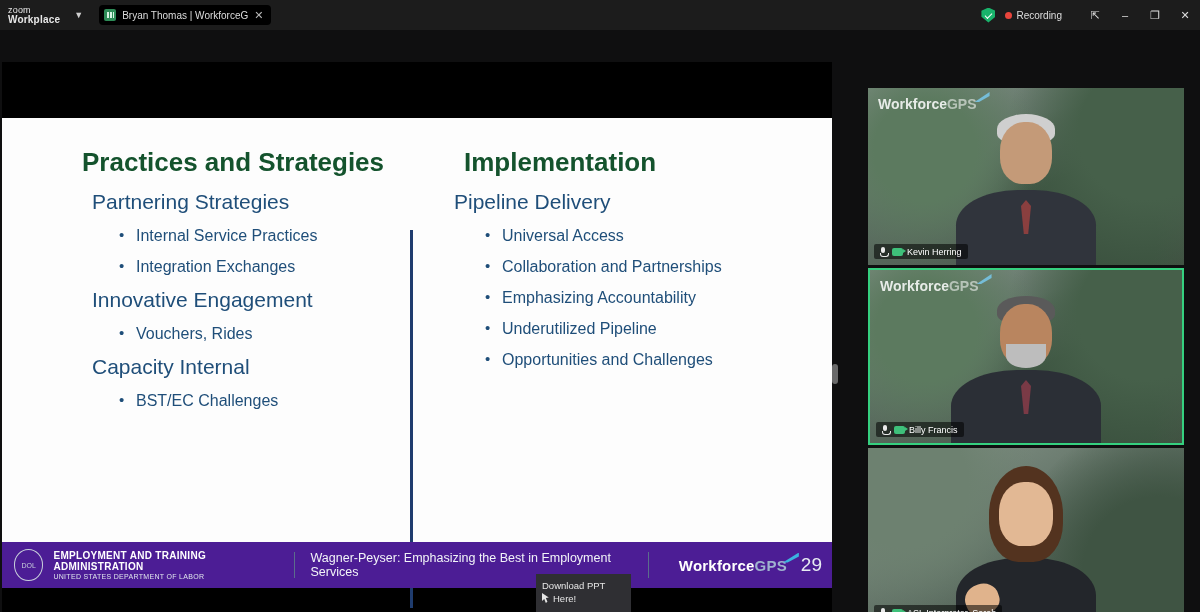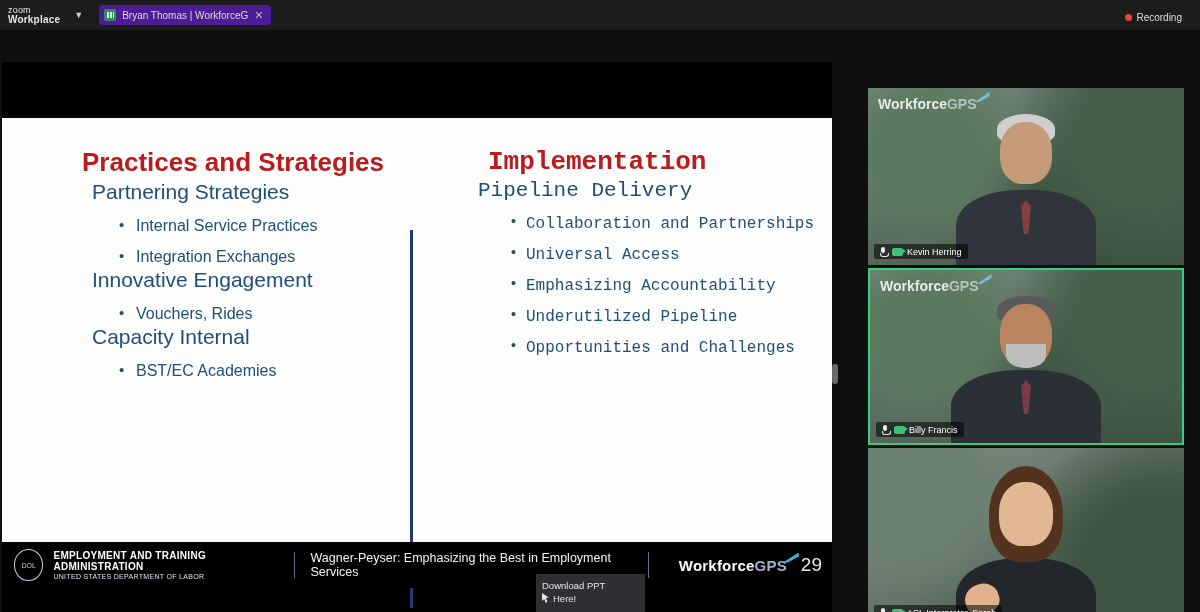--- a/index.html
+++ b/index.html
@@ -32,21 +32,21 @@
   }
   .zoom-logo .l1 { font-weight: 400; font-size: 9px; display: block; }
   .zoom-logo .l2 { font-weight: 700; font-size: 10px; display: block; }
   .caret-btn {
     margin-left: 14px;
     color: #cfcfcf; font-size: 9px;
   }
   .meeting-tab {
     margin-left: 16px;
     height: 20px;
-    background: #4c1d95;
+    background: #000000;
     border-radius: 4px;
     display: flex; align-items: center;
     padding: 0 7px 0 5px;
     gap: 6px;
   }
   .meeting-tab .tab-ico {
     width: 12px; height: 12px;
     background: #2d8c57;
     border-radius: 2px;
     display: flex; align-items: center; justify-content: center;
@@ -56,21 +56,21 @@
     background: repeating-linear-gradient(90deg,#d8f5e4 0 1.5px, transparent 1.5px 3px);
   }
   .meeting-tab .tab-title {
     color: #dcdcdc; font-size: 10px; white-space: nowrap;
   }
   .meeting-tab .tab-close {
     color: #b9b9b9; font-size: 11px; line-height: 11px;
   }
   .tb-right {
     position: absolute; right: 0; top: 0; height: 30px;
-    display: flex; align-items: center; gap: 12px; flex-direction: column;
+    display: flex; align-items: center; gap: 0;
   }
   .shield {
     width: 14px; height: 15px;
     background: #19b36b;
     clip-path: polygon(50% 0, 100% 22%, 100% 62%, 50% 100%, 0 62%, 0 22%);
     position: relative;
     margin-right: 10px;
   }
   .shield:after{
     content:"";
@@ -111,32 +111,32 @@
   .slide-body {
     position: absolute; left: 0; top: 0; right: 0; bottom: 46px;
   }
   .divider {
     position: absolute; left: 408px; top: 112px;
     width: 3px; height: 378px;
     background: #1f3c6e;
   }
   .col { position: absolute; top: 0; }
   .col.left  { left: 58px;  width: 350px; }
-  .col.right { left: 448px; width: 370px; font-family: Liberation Mono, monospace; }
+  .col.right { left: 424px; width: 370px; }
   .h1 {
-    color: #b91c1c;
+    color: #14532d;
     font-size: 26px; font-weight: 700;
     margin-top: 29px;
   }
   .col.left .h1  { margin-left: 22px; }
   .col.right .h1 { margin-left: 38px; }
   .h2 {
     color: #1f4e79;
     font-size: 21px;
-    margin-top: 2px;
+    margin-top: 12px;
     margin-left: 32px;
   }
   .col.right .h2 { margin-left: 28px; }
   ul.bullets { list-style: none; margin-top: 10px; }
   ul.bullets li {
     color: #1f4e79;
     font-size: 16px;
     margin-left: 76px;
     margin-top: 13px;
     position: relative;
@@ -159,21 +159,21 @@
     display: inline-block; width: 15px; height: 15px; border-radius: 50%;
     background: #e2623b; color: #fff; font-size: 10px; line-height: 15px;
     text-align: center; font-weight: 700;
   }
   .az-sub { font-size: 7.5px; color: #26406b; margin-top: 1px; }
   .az-fine { font-size: 5px; color: #5a6a85; margin-top: 3px; }
 
   
   .slide-footer {
     position: absolute; left: 0; bottom: 0; width: 830px; height: 46px;
-    background: #000000;
+    background: #4c1d95;
     display: flex; align-items: center;
     color: #fff;
   }
   .seal {
     width: 32px; height: 32px; margin-left: 12px;
     border: 1.5px solid #c8cfdb; border-radius: 50%;
     display: flex; align-items: center; justify-content: center;
     font-size: 7px; color: #c8cfdb; text-align: center; line-height: 7px;
   }
   .dol {
@@ -200,21 +200,21 @@
   
   .share-handle {
     position: absolute; left: 832px; top: 334px;
     width: 6px; height: 20px;
     background: #6a6a6a; border-radius: 3px;
   }
 
   
   .dl-ppt {
     position: absolute; left: 536px; bottom: 0;
-    width: 109px; height: 38px;
+    width: 95px; height: 38px;
     background: #2f2f33;
     color: #e6e6e6;
     font-size: 9.5px;
     padding: 5px 6px;
     line-height: 13px;
   }
   .dl-ppt .cursor {
     display: inline-block; width: 8px; height: 10px; margin-right: 3px;
     background: #e6e6e6;
     clip-path: polygon(0 0, 0 80%, 28% 60%, 48% 100%, 68% 88%, 48% 50%, 85% 45%);
@@ -371,31 +371,31 @@
               <li>Integration Exchanges</li>
             </ul>
 
             <div class="h2">Innovative Engagement</div>
             <ul class="bullets">
               <li>Vouchers, Rides</li>
             </ul>
 
             <div class="h2">Capacity Internal</div>
             <ul class="bullets">
-              <li>BST/EC Academies</li>
+              <li>BST/EC Challenges</li>
             </ul>
           </div>
 
           <div class="col right">
             <div class="h1">Implementation</div>
 
             <div class="h2">Pipeline Delivery</div>
             <ul class="bullets">
+              <li>Universal Access</li>
               <li>Collaboration and Partnerships</li>
-              <li>Universal Access</li>
               <li>Emphasizing Accountability</li>
             </ul>
 
             <ul class="bullets">
               <li>Underutilized Pipeline</li>
               <li>Opportunities and Challenges</li>
             </ul>
           </div>
 
         </div>

